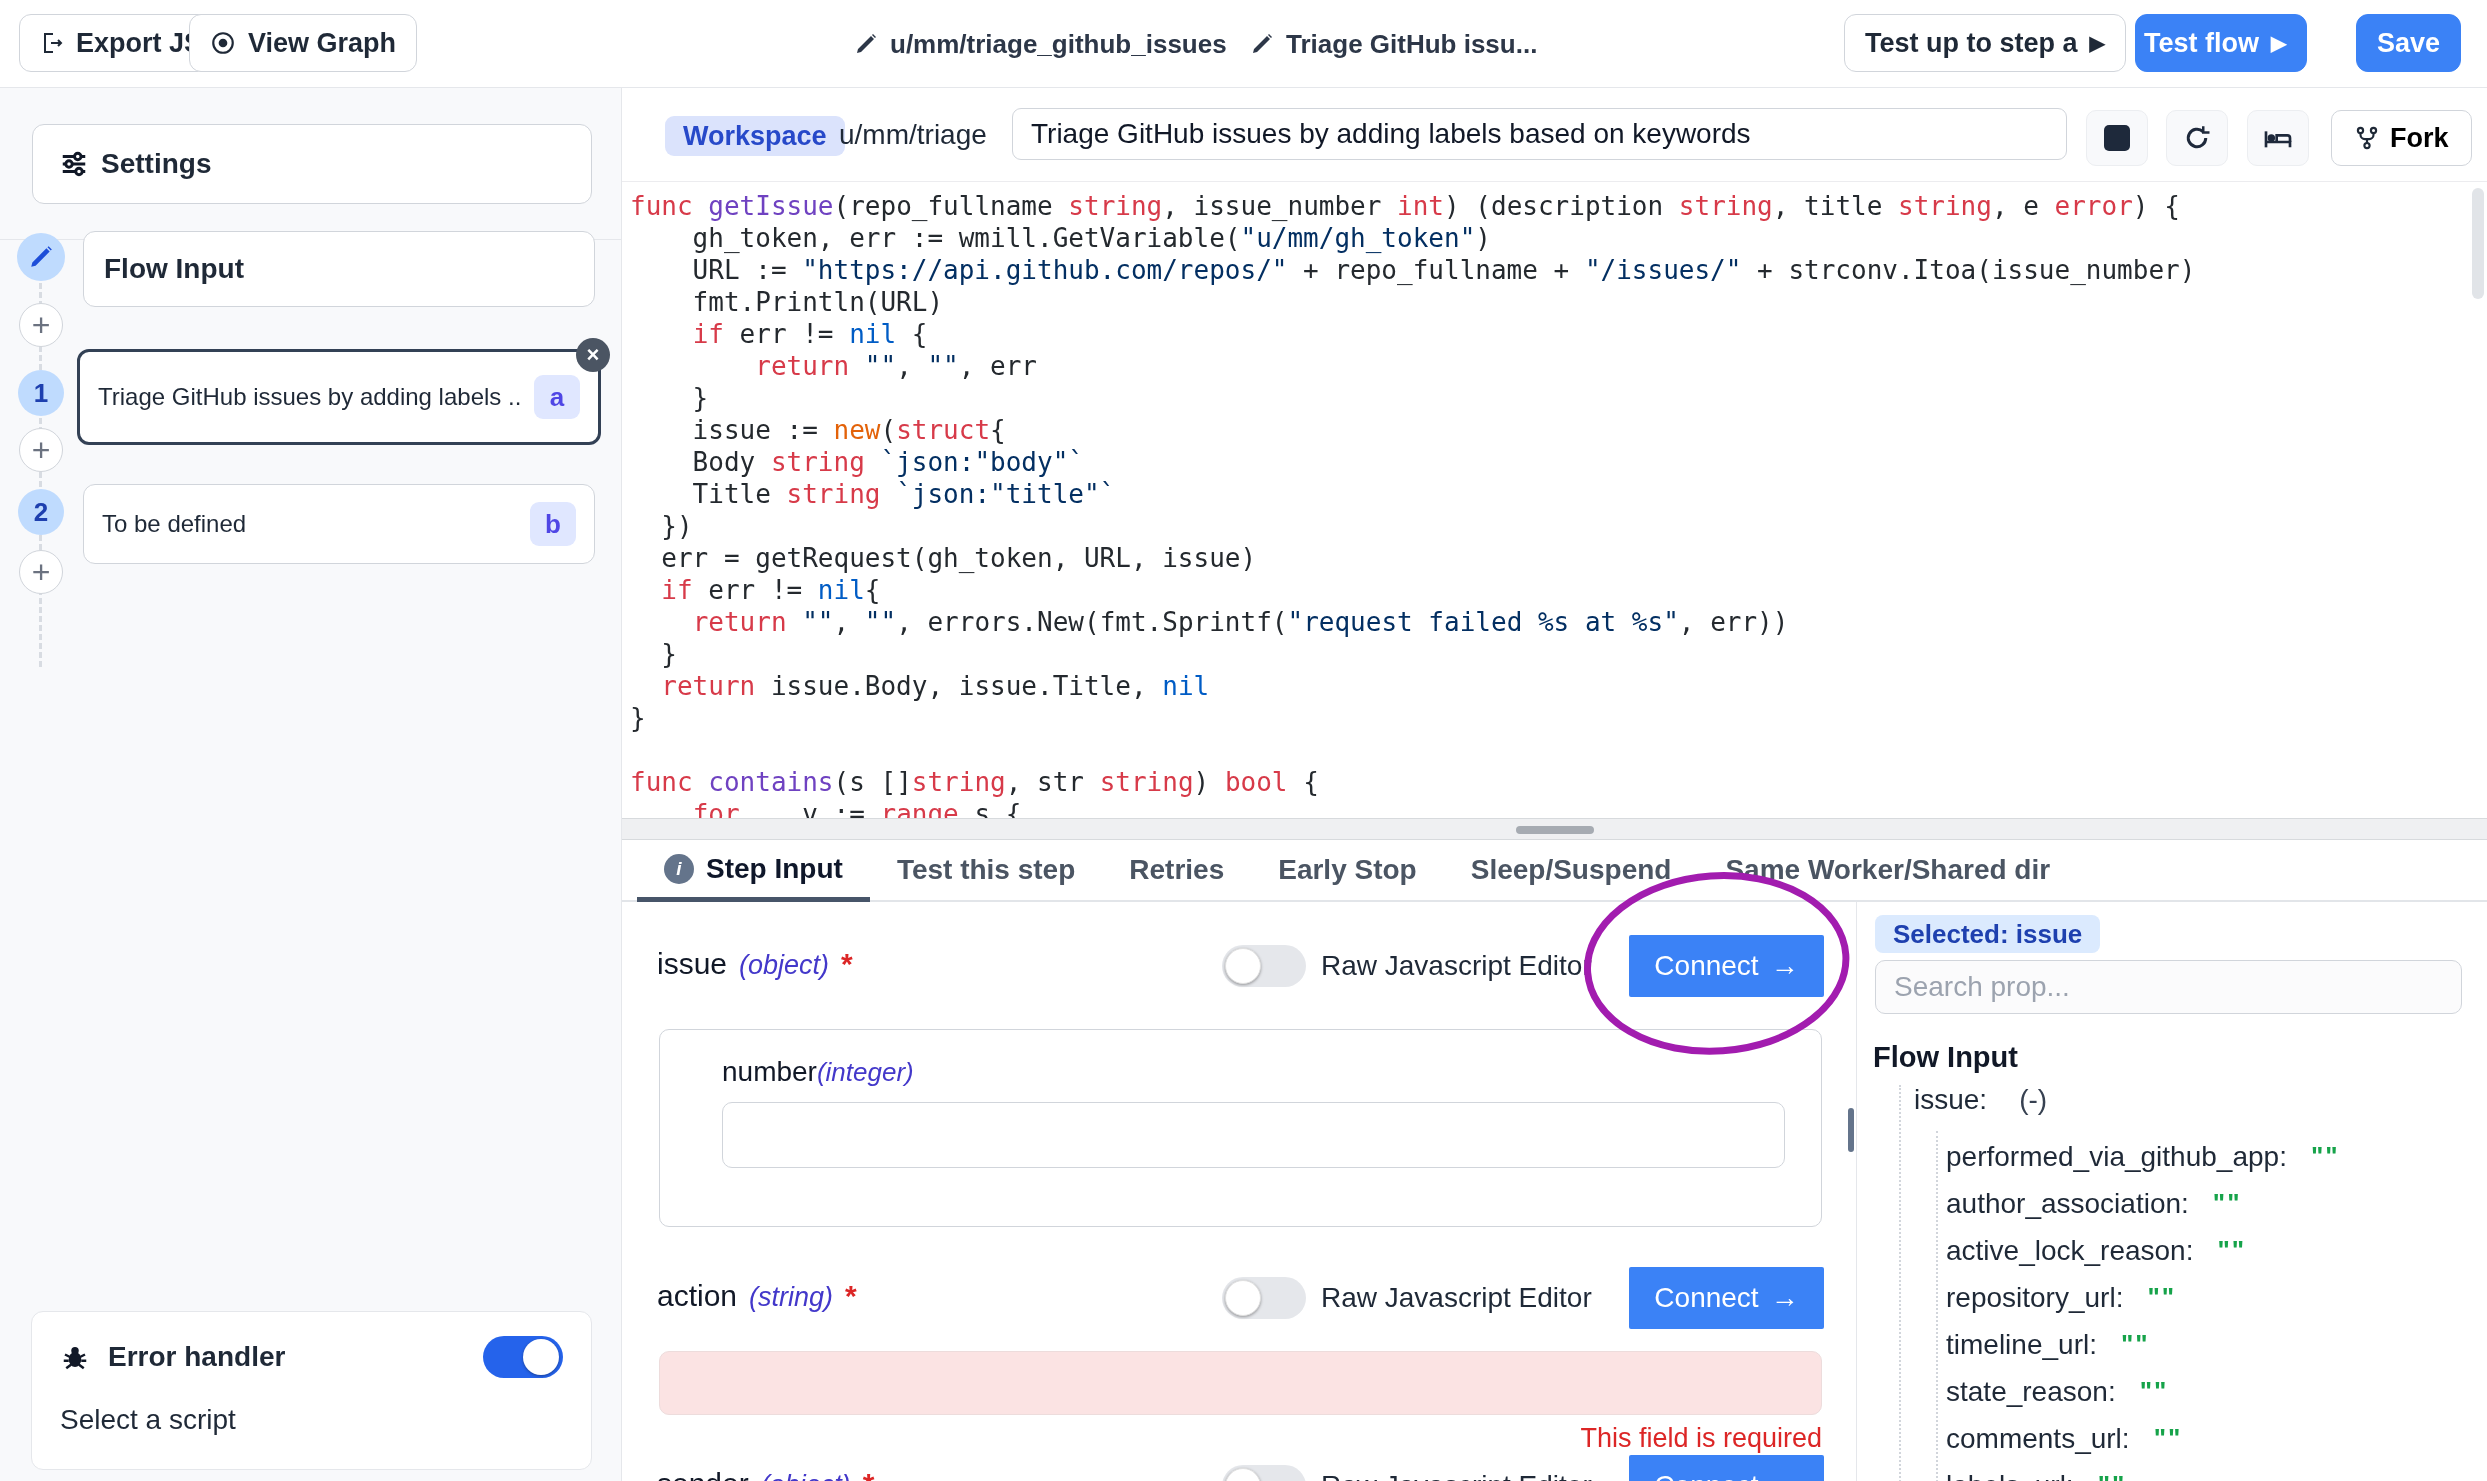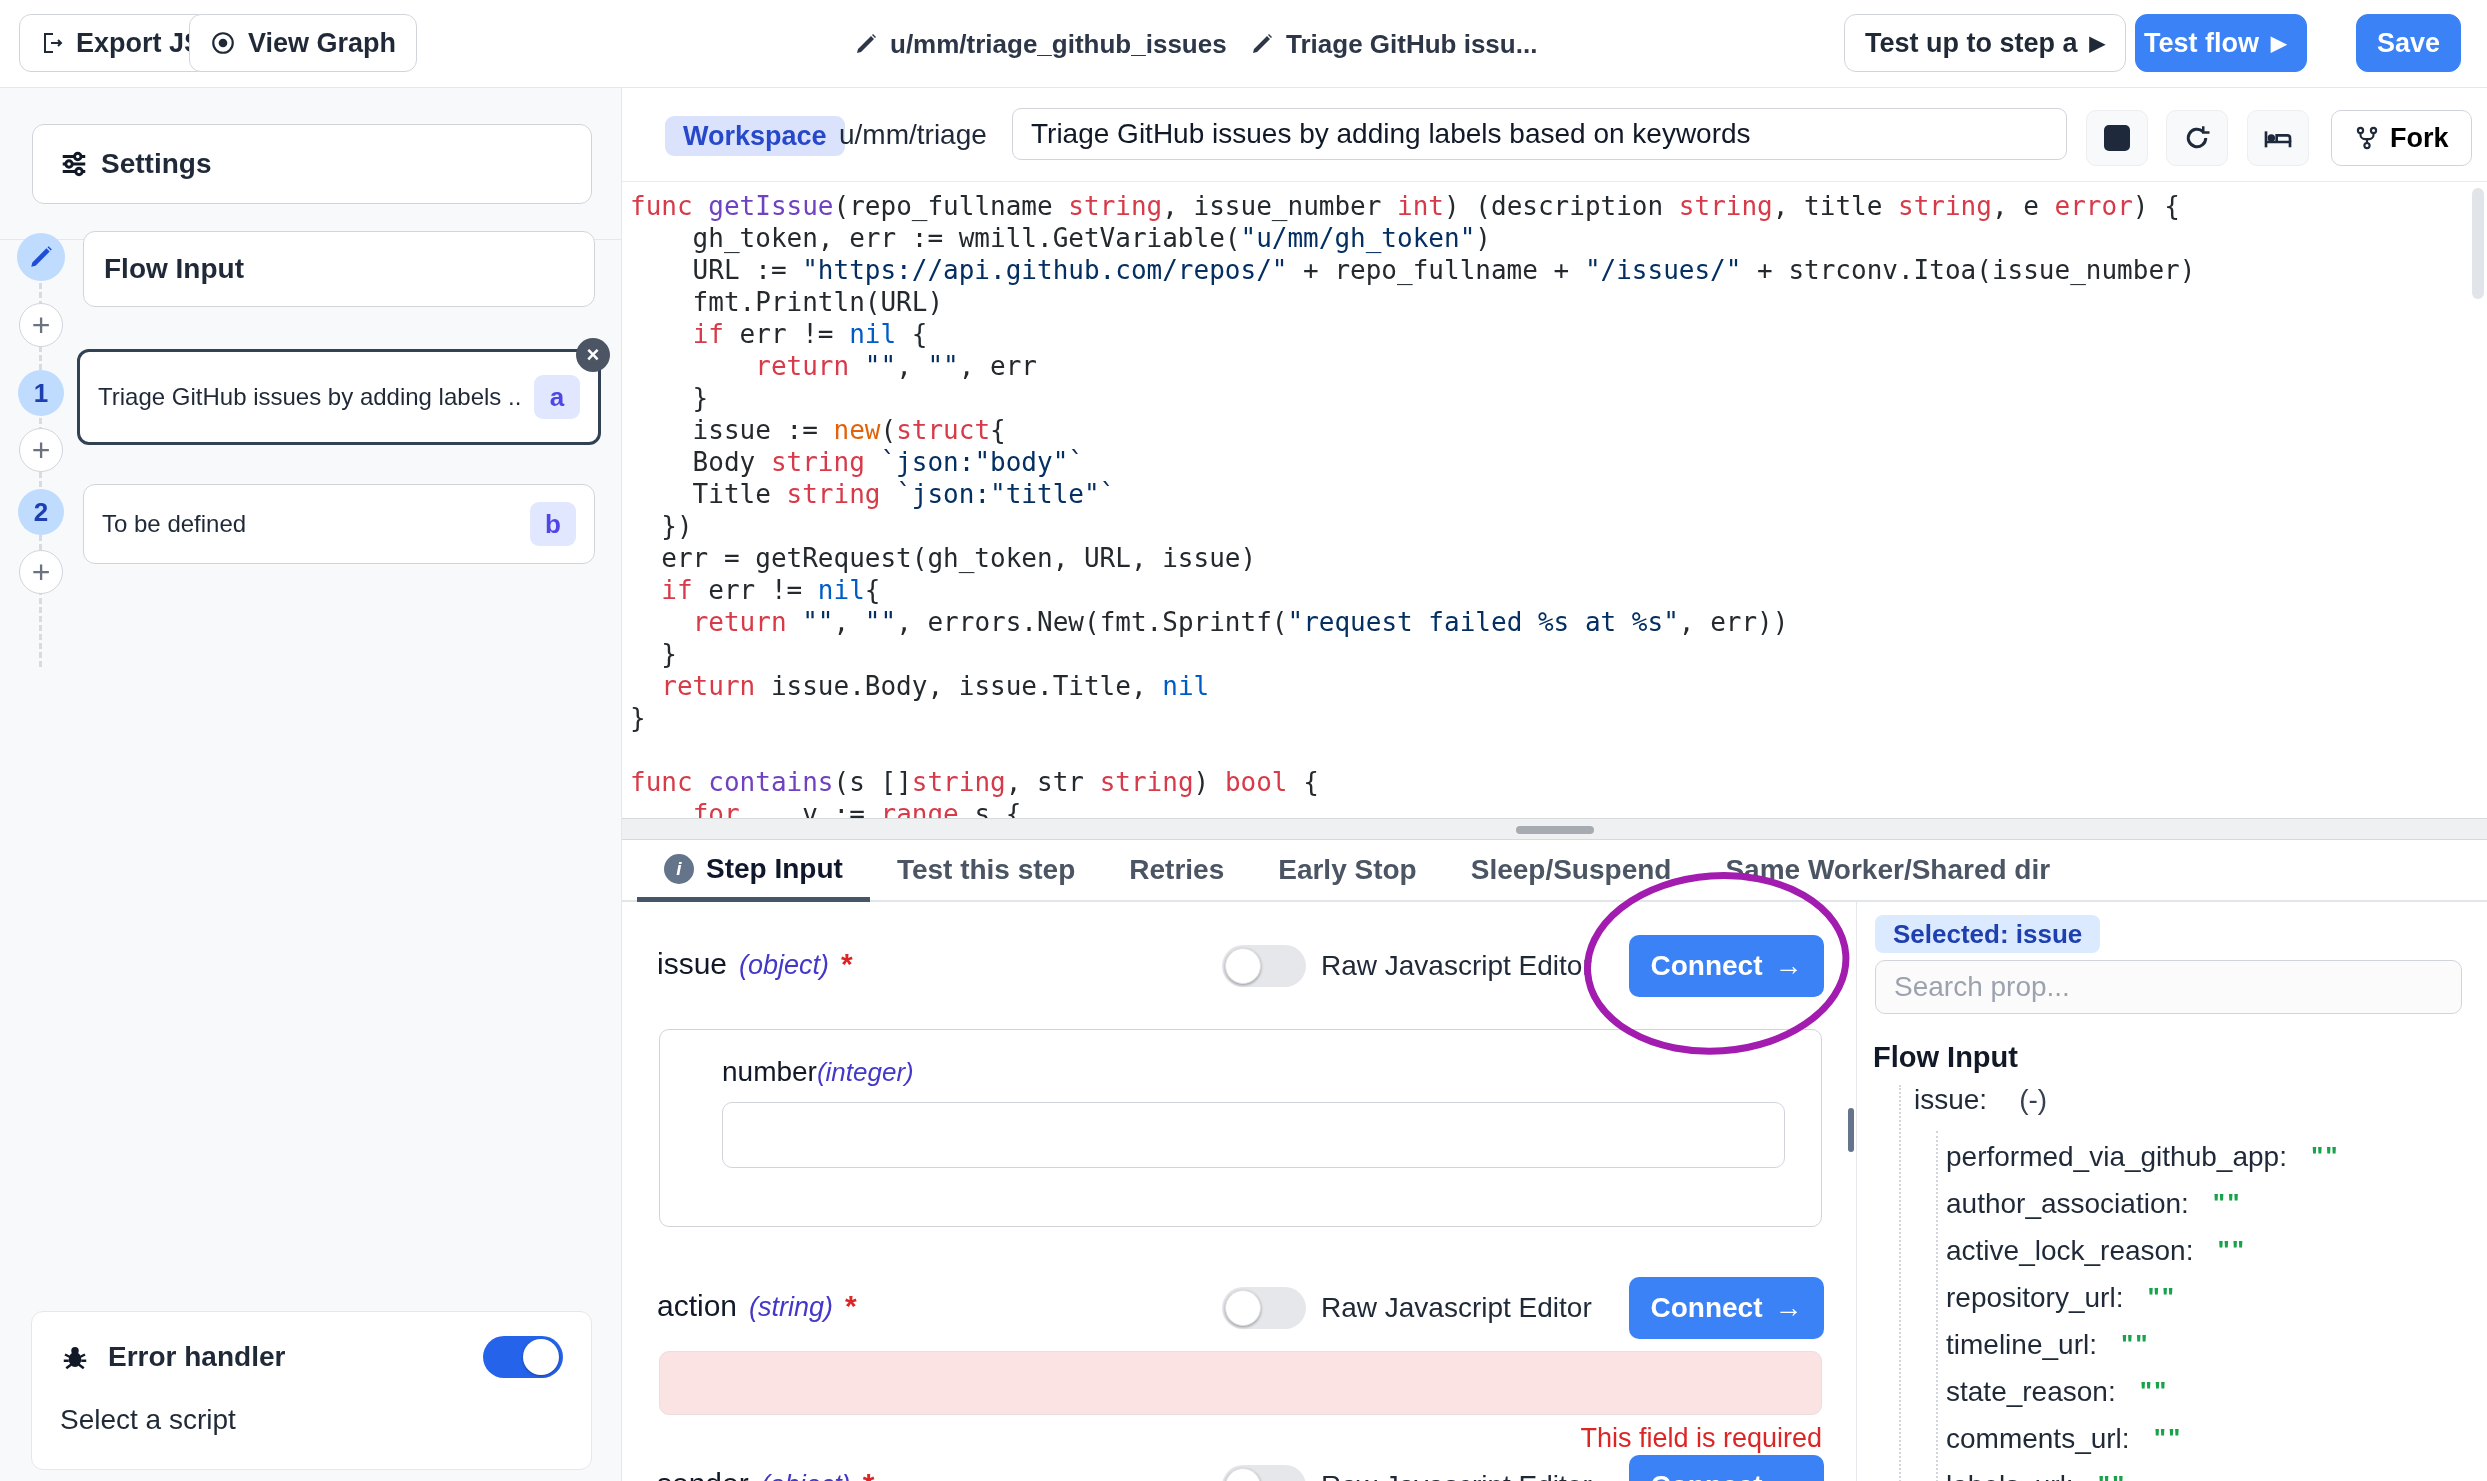--- a/index.html
+++ b/index.html
@@ -83,22 +83,22 @@
   
   .lower { position:absolute; left:0; top:814px; right:0; bottom:0; background:#fff; }
   .form { position:absolute; left:0; top:0; width:1234px; height:580px; overflow:hidden; }
   .field-row { position:absolute; left:0; width:1234px; height:62px; }
   .field-label { position:absolute; left:35px; top:0; height:62px; display:flex; align-items:baseline; gap:12px; padding-top:12px; }
   .f-name { font-size:30px; font-weight:400; color:#111827; }
   .f-type { font-size:27px; font-style:italic; color:#4338ca; }
   .f-req { font-size:30px; font-weight:700; color:#dc2626; }
   .row-toggle { position:absolute; left:600px; top:10px; width:84px; height:42px; }
   .rjse-label { position:absolute; left:699px; top:0; height:62px; display:flex; align-items:center; font-size:28px; color:#1f2937; }
-  .connect-btn { position:absolute; left:1007px; top:0; width:195px; height:62px; background:#3b82f6; color:#fff; border:none; border-radius:10px;
-                 font-size:28px; font-weight:700; display:flex; align-items:center; justify-content:center; gap:12px; cursor:pointer;
+  .connect-btn { position:absolute; left:1007px; top:0; width:195px; height:62px; background:#3b82f6; color:#fff; border:none; border-radius:2px;
+                 font-size:28px; font-weight:400; display:flex; align-items:center; justify-content:center; gap:12px; cursor:pointer;
                  font-family:"Liberation Sans",sans-serif; }
   .nested-box { position:absolute; left:37px; top:127px; width:1163px; height:198px; border:1px solid #d1d5db; border-radius:10px; background:#fff; }
   .num-label { position:absolute; left:62px; top:26px; display:flex; align-items:baseline; }
   .num-label .f-name { font-size:28px; }
   .num-label .f-type { font-size:26px; }
   .num-input { position:absolute; left:62px; top:72px; width:1063px; height:66px; border:1px solid #d1d5db; border-radius:10px; background:#fff;
                font-size:28px; padding:0 16px; font-family:"Liberation Sans",sans-serif; }
   .pink-input { position:absolute; left:37px; top:449px; width:1163px; height:64px; background:#fbe3e3; border:1px solid #eddcdc; border-radius:10px; cursor:text; }
   .req-error { position:absolute; left:37px; top:521px; width:1163px; text-align:right; font-size:27px; color:#dc2626; }
   .panel-divider { position:absolute; left:1234px; top:0; bottom:0; width:1px; background:#e5e7eb; }
@@ -348,21 +348,21 @@
         </div>
 
         <div class="nested-box">
           <div class="num-label">
             <span class="f-name">number</span>
             <span class="f-type">(integer)</span>
           </div>
           <input class="num-input" type="text" value="" style="">
         </div>
 
-        <div class="field-row" style="top:375px;">
+        <div class="field-row" style="top:365px;">
           <div class="field-label">
             <span class="f-name">action</span>
             <span class="f-type">(string)</span>
             <span class="f-req">*</span>
           </div>
           <span class="toggle off row-toggle">
               <span class="knob"></span>
             </span>
           <span class="rjse-label">Raw Javascript Editor</span>
           <button class="connect-btn">

